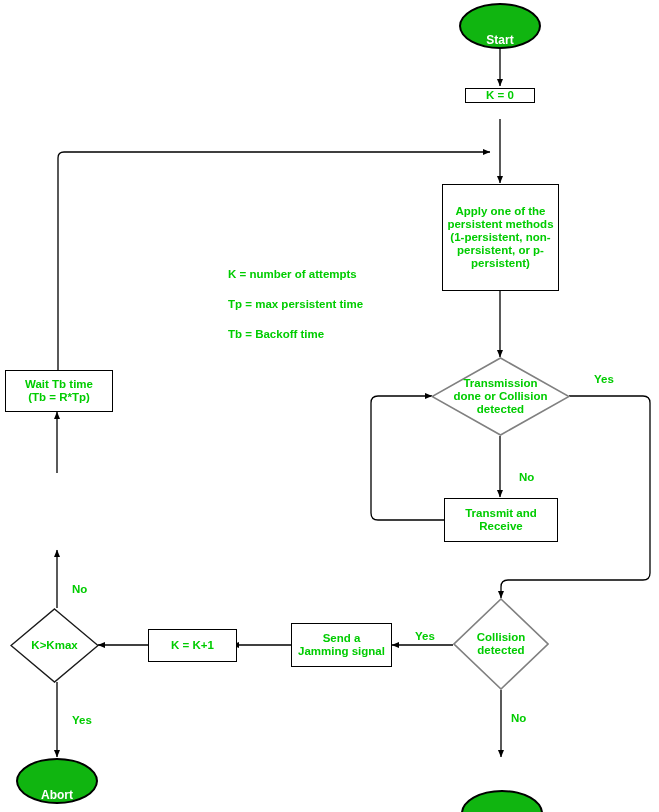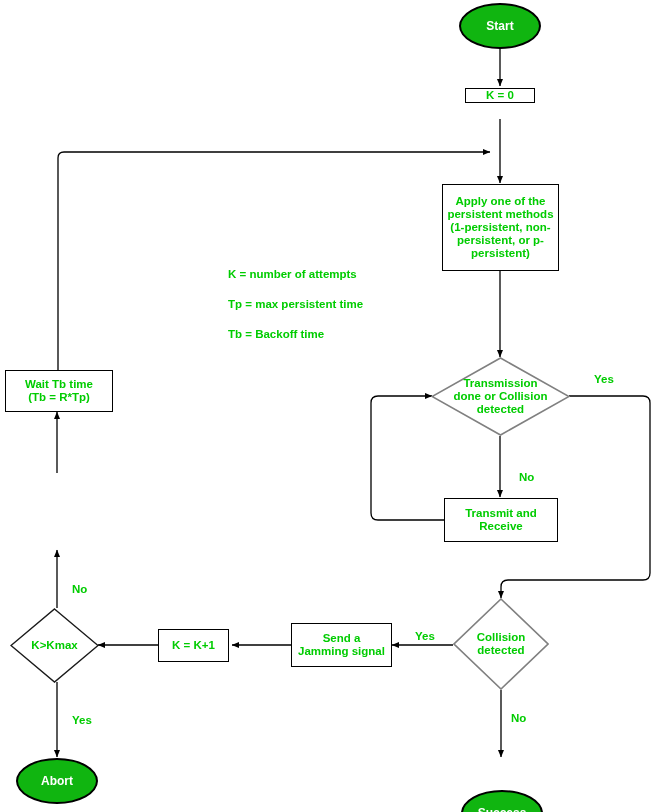--- a/index.html
+++ b/index.html
@@ -40,20 +40,21 @@
   .node.process {
     background: #ffffff;
     border: 1.5px solid #000000;
   }
   .node.terminator {
     background: #10b510;
     border: 2px solid #000000;
     border-radius: 50%;
     color: #ffffff;
     font-size: 12px;
+    align-items: flex-end;
   }
   .node.decision {
     background: transparent;
     border: none;
   }
   .node.decision .dlabel {
     position: relative;
     z-index: 2;
     padding: 0 4px;
   }
@@ -128,21 +129,21 @@
   </svg>
 
   <div class="node terminator" style="left:459px; top:3px; width:82px; height:46px;">
     <span>Start</span>
   </div>
 
   <div class="node process" style="left:465px; top:88px; width:70px; height:15px;">
     <span>K = 0</span>
   </div>
 
-  <div class="node process" style="left:442px; top:184px; width:117px; height:87px;">
+  <div class="node process" style="left:442px; top:184px; width:117px; height:107px;">
     <span>
       <span>Apply one of the</span><br>
       <span>persistent methods</span><br>
       <span>(1-persistent, non-</span><br>
       <span>persistent, or p-</span><br>
       <span>persistent)</span>
     </span>
   </div>
 
   <div class="node decision" style="left:431px; top:357px; width:139px; height:79px;">
@@ -177,21 +178,21 @@
     <span>Success</span>
   </div>
 
   <div class="node process" style="left:291px; top:623px; width:101px; height:44px;">
     <span>
       <span>Send a</span><br>
       <span>Jamming signal</span>
     </span>
   </div>
 
-  <div class="node process" style="left:158px; top:629px; width:71px; height:33px;">
+  <div class="node process" style="left:148px; top:629px; width:89px; height:33px;">
     <span>K = K+1</span>
   </div>
 
   <div class="node decision" style="left:10px; top:608px; width:89px; height:75px;">
     <svg class="dshape" viewBox="0 0 89 75" preserveAspectRatio="none">
       <polygon points="44.5,1 88,37.5 44.5,74 1,37.5" fill="#ffffff" stroke="#1a1a1a" stroke-width="1.4"></polygon>
     </svg>
     <span class="dlabel">K&gt;Kmax</span>
   </div>
 

